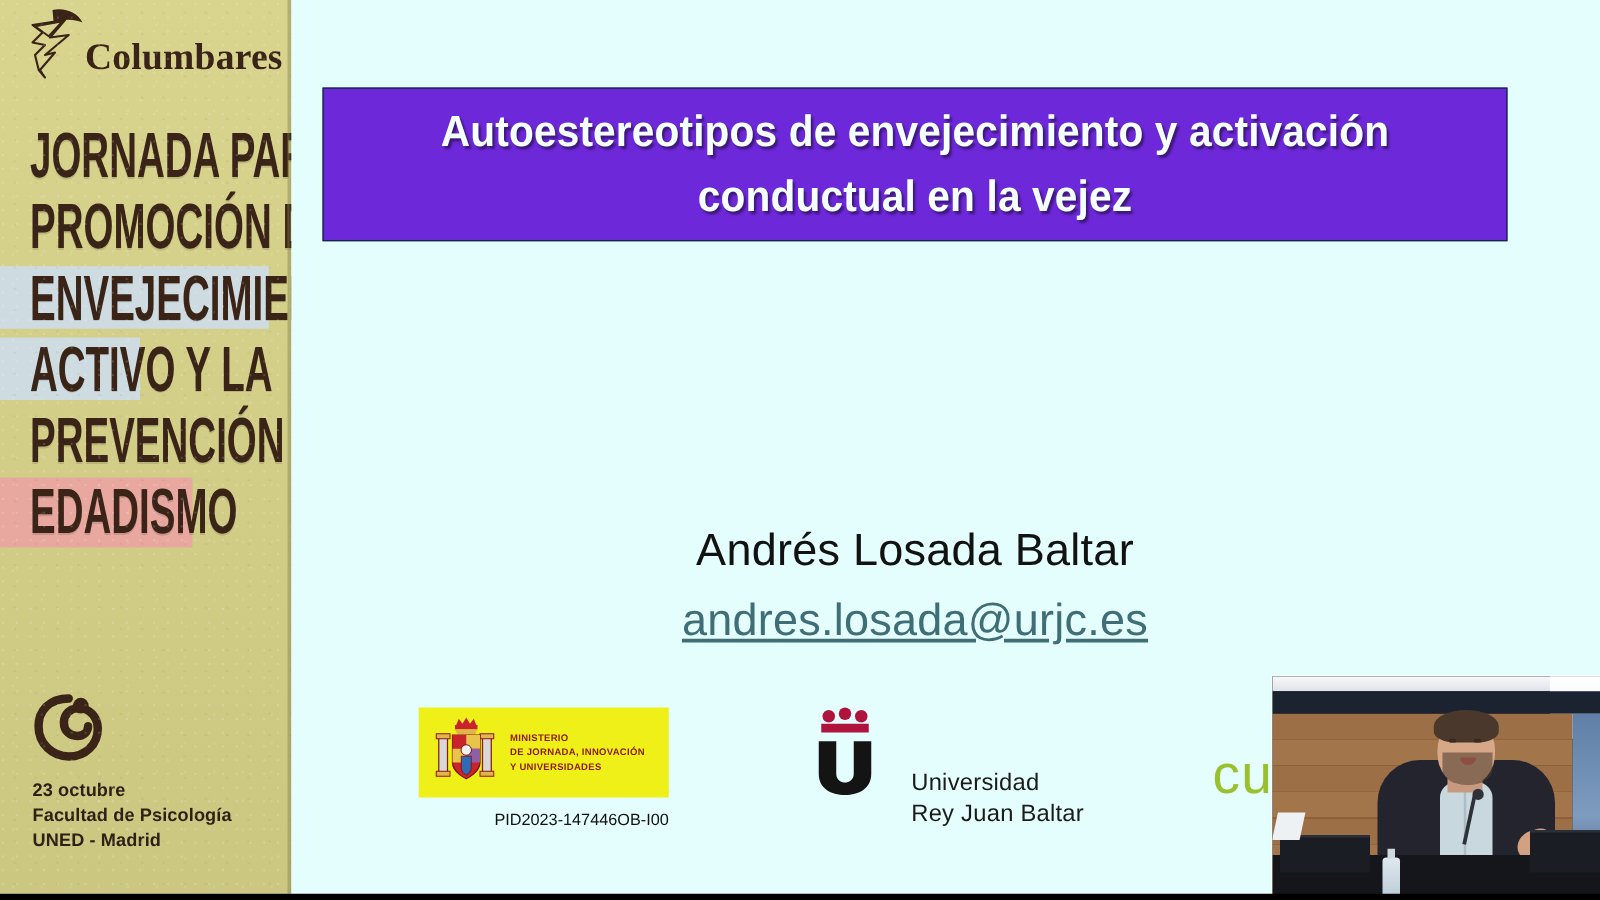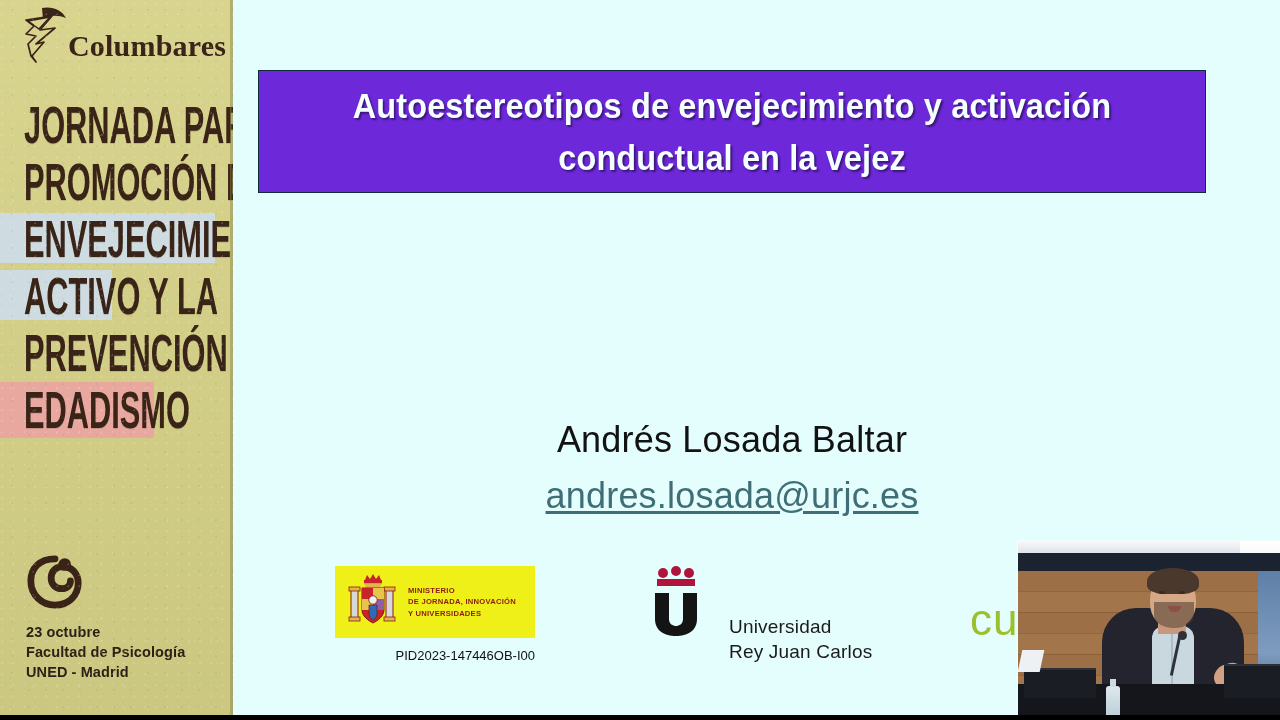--- a/index.html
+++ b/index.html
@@ -370,21 +370,21 @@
     <div class="urjc-logo">
       <svg class="urjc-mark" width="70" height="72" viewBox="0 0 70 72">
         <circle cx="20" cy="8" r="5" fill="#b0143c"></circle>
         <circle cx="33" cy="6" r="5" fill="#b0143c"></circle>
         <circle cx="46" cy="8" r="5" fill="#b0143c"></circle>
         <rect x="14" y="14" width="38" height="7" fill="#b0143c"></rect>
         <path d="M12 28 H26 V54 C26 59 30 61 33 61 C36 61 40 59 40 54 V28 H54 V54 C54 66 44 71 33 71 C22 71 12 66 12 54 Z" fill="#141414"></path>
       </svg>
       <div class="urjc-text">
         <div>Universidad</div>
-        <div>Rey Juan Carlos</div>
+        <div>Rey Juan Baltar</div>
       </div>
     </div>
 
     <div class="cu-logo">cu</div>
   </div>
 
   <div class="pip">
     <div class="pip-ceiling"></div>
     <div class="pip-screen"></div>
     <div class="pip-darkband"></div>

